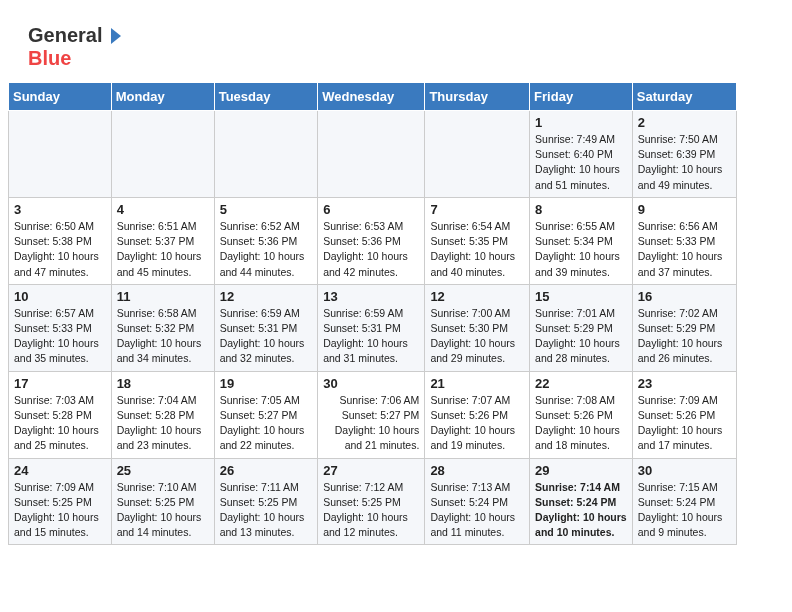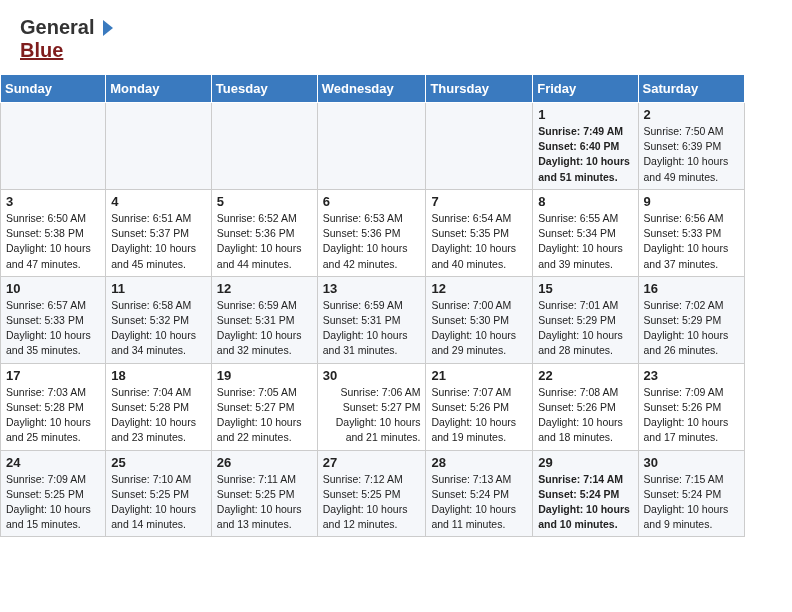--- a/index.html
+++ b/index.html
@@ -6,21 +6,21 @@
     body {
       font-family: Arial, sans-serif;
       background: #fff;
       width: 792px;
       min-height: 612px;
       overflow: hidden;
     }
     .page {
       width: 745px;
       background: #fff;
-      padding: 0;
+      padding: 8px;
     }
     .header {
       display: flex;
       justify-content: space-between;
       align-items: flex-start;
       padding: 16px 20px 8px 20px;
     }
     .logo {
       display: flex;
       flex-direction: column;
@@ -93,21 +93,21 @@
 <div class="page">
   <div class="header">
     <div class="logo">
   <div style="display:flex;align-items:center;">
     <span style="font-size:20px;font-weight:bold;color:#333;">General</span>
     <svg width="20" height="20" viewBox="0 0 20 20" style="margin-left:1px;">
       <polygon points="8,2 18,10 8,18" fill="#3a7abf"></polygon>
     </svg>
   </div>
   <div>
-    <span style="font-size:20px;font-weight:bold;color:#7f1d1d;text-decoration:underline;">Blue</span>
+    <span style="font-size:20px;font-weight:bold;color:#ef4444;">Blue</span>
   </div>
 </div>
     <div class="title-block">
       <div class="month-title"></div>
       <div class="location"></div>
     </div>
   </div>
 
   <table class="calendar">
     <thead>
@@ -123,21 +123,21 @@
     </thead>
     <tbody id="calendar-body">
     <tr>
           <td class="empty-cell"></td>
           <td class="empty-cell"></td>
           <td class="empty-cell"></td>
           <td class="empty-cell"></td>
           <td class="empty-cell"></td>
           <td>
             <span class="day-number">1</span>
-            <div class="day-info" style="white-space: pre-line; font-weight: bold;">Sunrise: 7:49 AM
+            <div class="day-info" style="white-space: pre-line;">Sunrise: 7:49 AM
 Sunset: 6:40 PM
 Daylight: 10 hours and 51 minutes.</div>
           </td>
           <td>
             <span class="day-number">2</span>
             <div class="day-info" style="white-space: pre-line;">Sunrise: 7:50 AM
 Sunset: 6:39 PM
 Daylight: 10 hours and 49 minutes.</div>
           </td>
         </tr>

